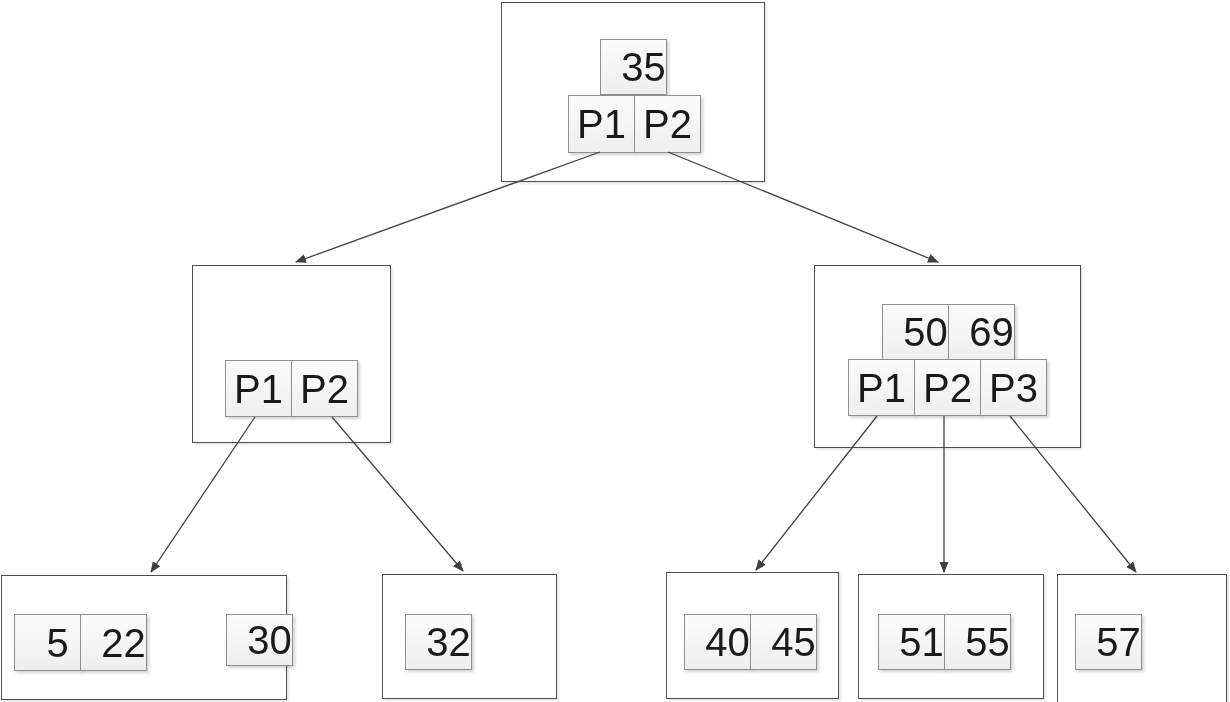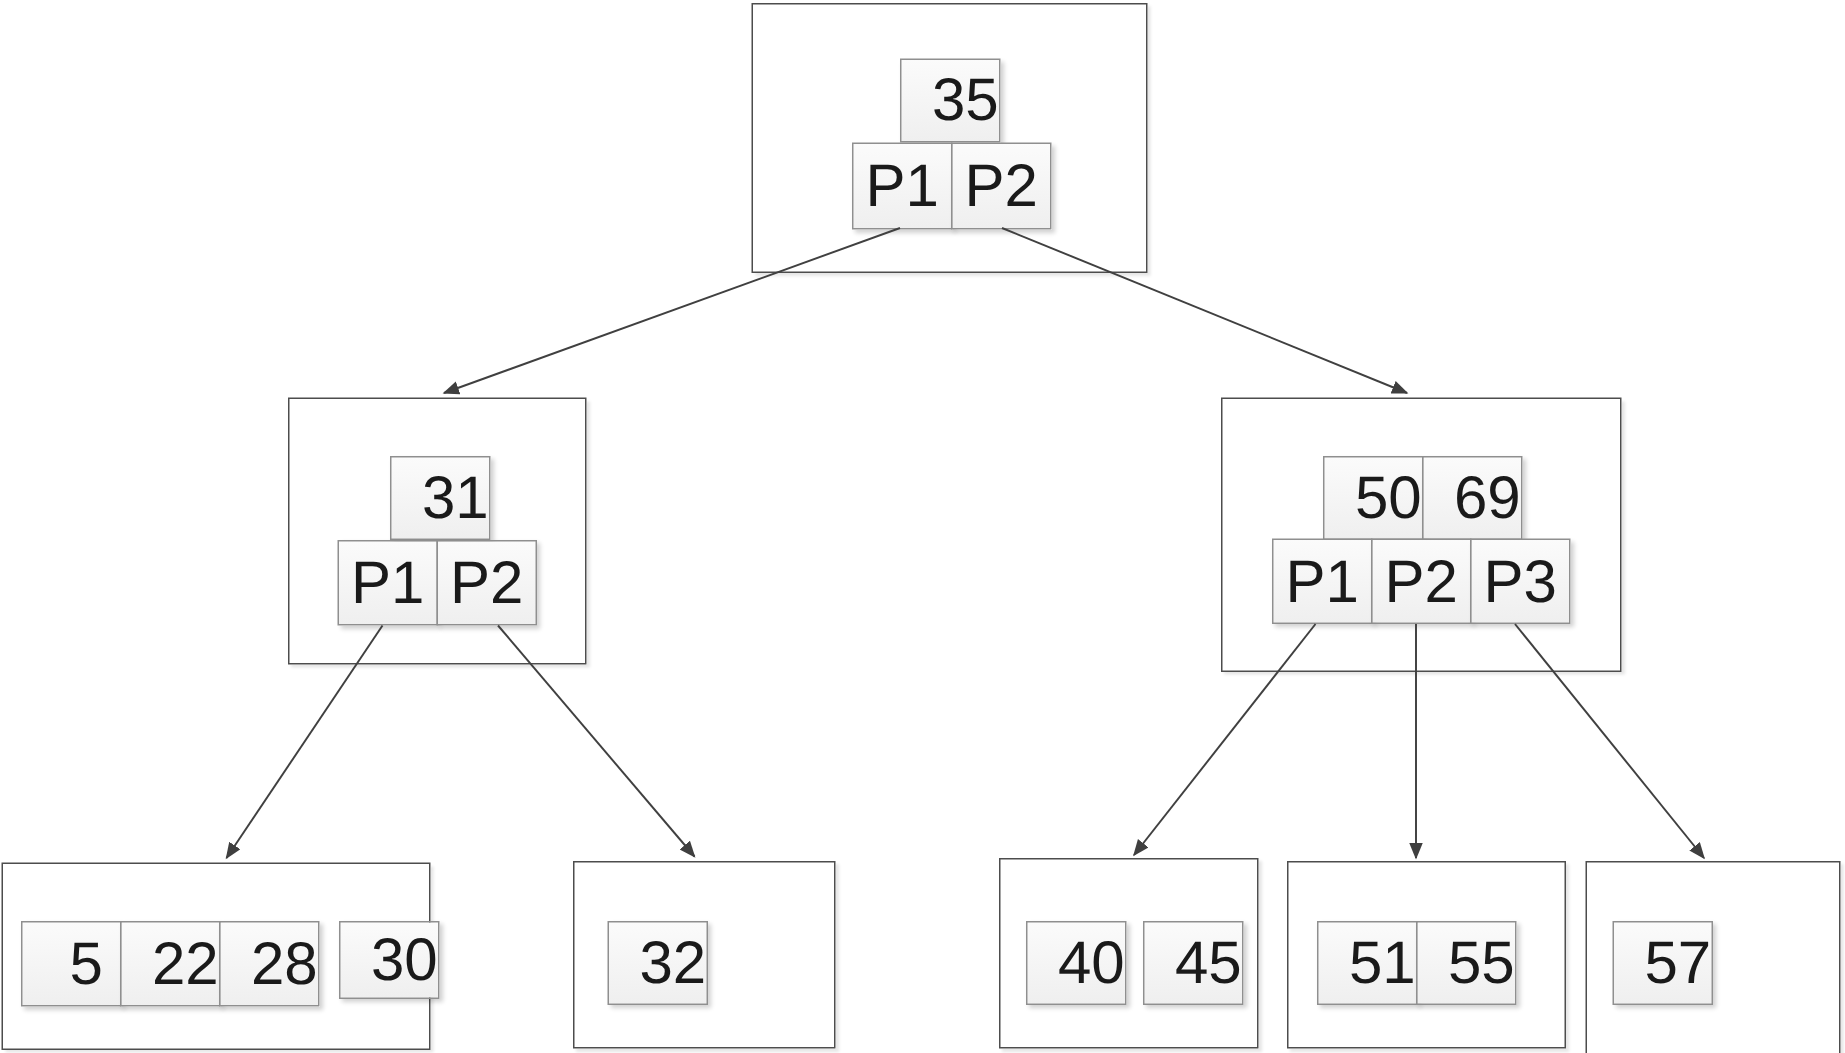--- a/index.html
+++ b/index.html
@@ -56,47 +56,45 @@
 
 <div class="stage">
 
   <div class="nodebox" style="left:501px;top:2px;width:264px;height:180px">
     <div class="cell key" style="left:98px;top:36px">35</div>
     <div class="cell" style="left:66px;top:92px;height:58px">P1</div>
     <div class="cell" style="left:132px;top:92px;height:58px">P2</div>
   </div>
 
   <div class="nodebox" style="left:192px;top:265px;width:199px;height:178px">
-    <div class="cell key" style="left:67px;top:38px">31</div>
     <div class="cell" style="left:32px;top:94px">P1</div>
     <div class="cell" style="left:98px;top:94px">P2</div>
   </div>
 
   <div class="nodebox" style="left:814px;top:265px;width:267px;height:183px">
     <div class="cell key" style="left:67px;top:38px">50</div>
     <div class="cell key" style="left:133px;top:38px">69</div>
     <div class="cell" style="left:33px;top:93px">P1</div>
     <div class="cell" style="left:99px;top:93px">P2</div>
     <div class="cell" style="left:165px;top:93px">P3</div>
   </div>
 
   <div class="nodebox" style="left:1px;top:575px;width:286px;height:125px">
     <div class="cell key" style="left:12px;top:38px;height:57px">5</div>
     <div class="cell key" style="left:78px;top:38px;height:57px">22</div>
-    <div class="cell key" style="left:144px;top:38px;height:57px">28</div>
     <div class="cell key" style="left:224px;top:38px;height:52px">30</div>
   </div>
 
   <div class="nodebox" style="left:382px;top:574px;width:175px;height:125px">
     <div class="cell key" style="left:22px;top:39px">32</div>
   </div>
 
   <div class="nodebox" style="left:666px;top:572px;width:173px;height:127px">
     <div class="cell key" style="left:17px;top:41px">40</div>
-    <div class="cell key" style="left:95px;top:41px">45</div>
+    <div class="cell key" style="left:83px;top:41px">45</div>
   </div>
 
   <div class="nodebox" style="left:858px;top:574px;width:186px;height:125px">
     <div class="cell key" style="left:19px;top:39px">51</div>
     <div class="cell key" style="left:85px;top:39px">55</div>
   </div>
 
   <div class="nodebox" style="left:1057px;top:574px;width:170px;height:138px">
     <div class="cell key" style="left:17px;top:39px">57</div>
   </div>

